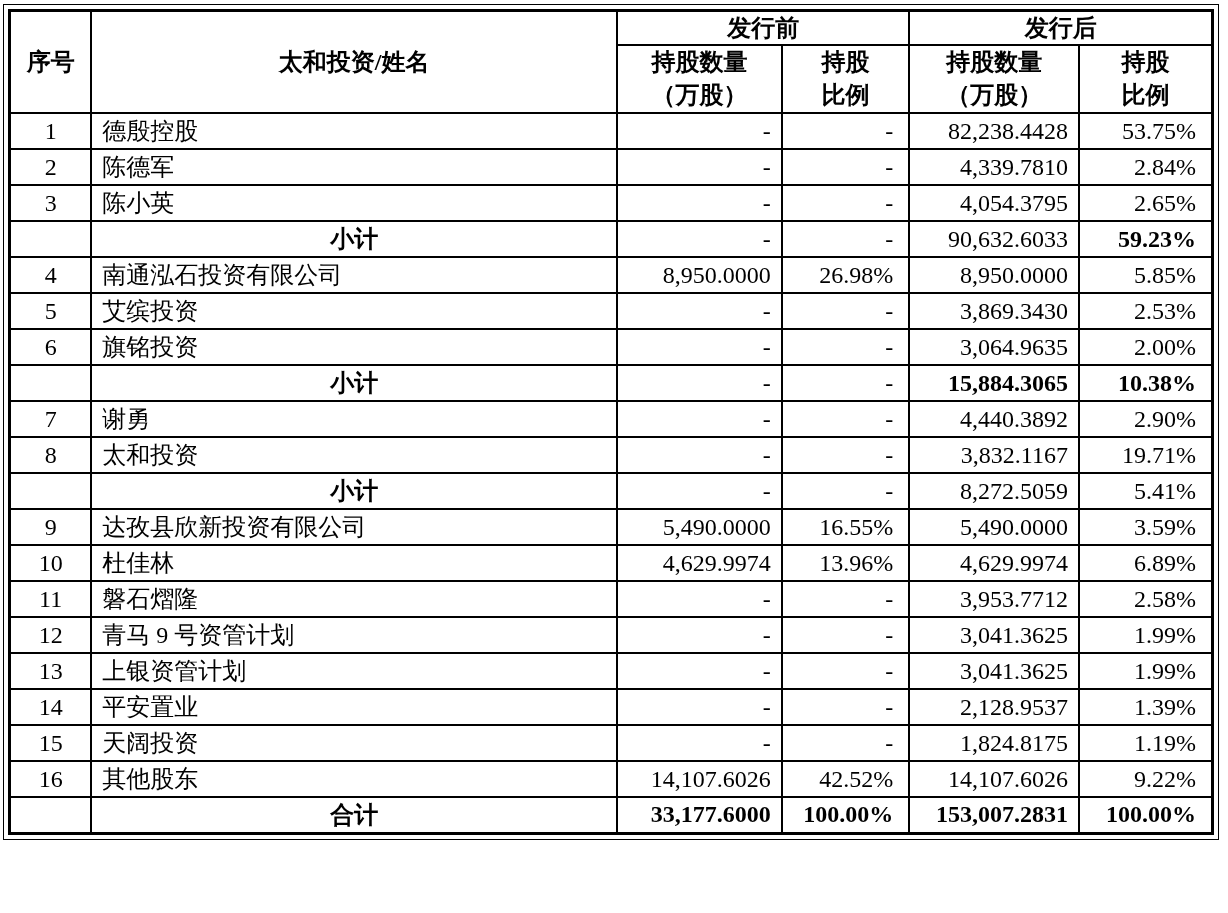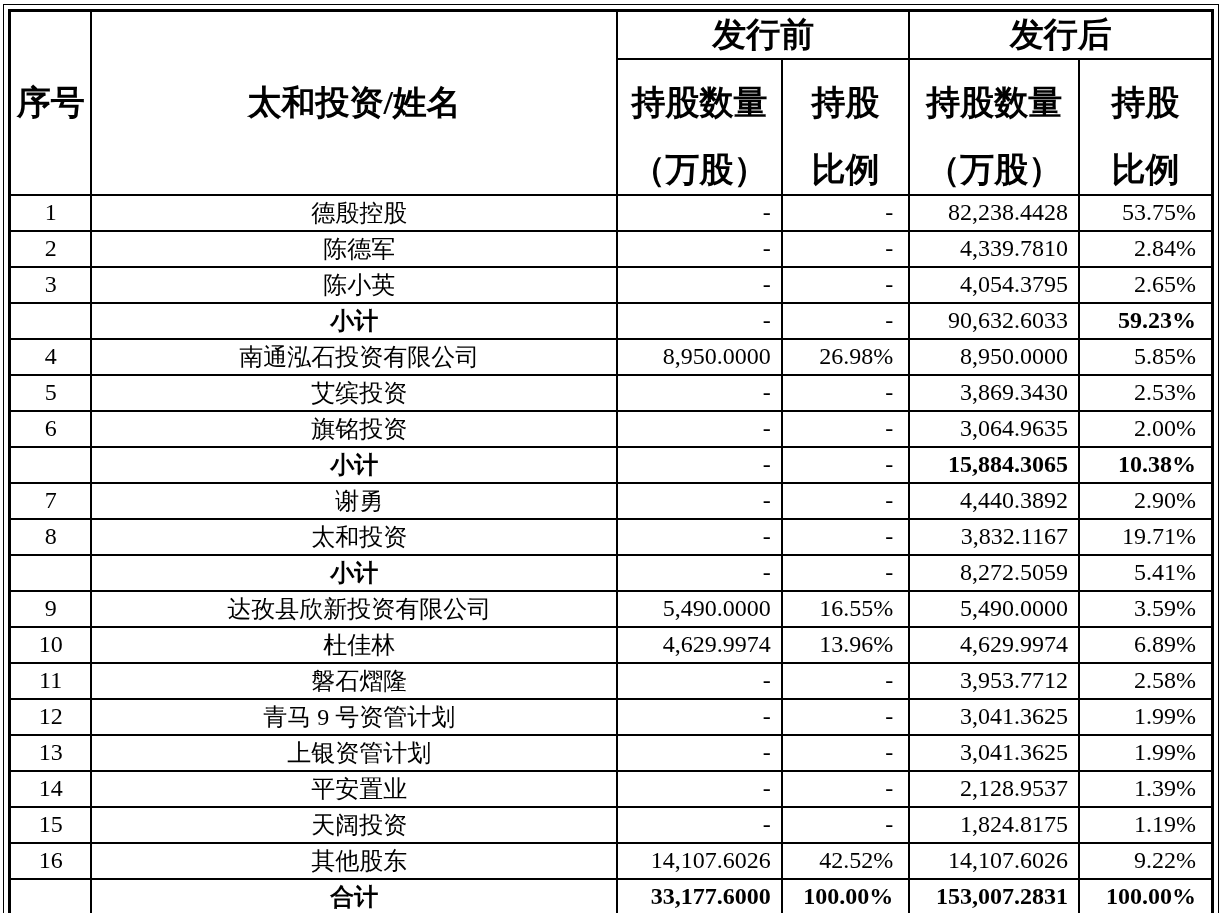--- a/index.html
+++ b/index.html
@@ -38,39 +38,38 @@
   th, td {
     border: 2px solid #000000;
     box-sizing: border-box;
     overflow: hidden;
     white-space: nowrap;
     background: #ffffff;
     vertical-align: middle;
   }
   thead th {
     font-weight: bold;
-    font-size: 34px;
+    font-size: 24px;
     text-align: center;
     padding: 0;
     border-radius: 17px;
   }
   thead tr.group-row th { height: 34px; }
   thead tr.sub-row th { height: 68px; }
   .two-line span {
     display: block;
     line-height: 1.38;
-    margin-top: 20px;
   }
   tbody td {
     height: 36px;
     font-size: 24px;
     padding: 0;
   }
   td.c-no   { text-align: center; }
-  td.c-name { text-align: center; padding-left: 10px; }
+  td.c-name { text-align: left; padding-left: 10px; }
   td.c-name.center { text-align: center; padding-left: 0; border-radius: 15px; }
   td.c-num  { text-align: right; padding-right: 10px; }
   td.c-pct  { text-align: right; padding-right: 15px; }
   .bold { font-weight: bold; }
 </style>
 </head>
 <body>
 
 <div class="page">
   <div class="table-frame">

